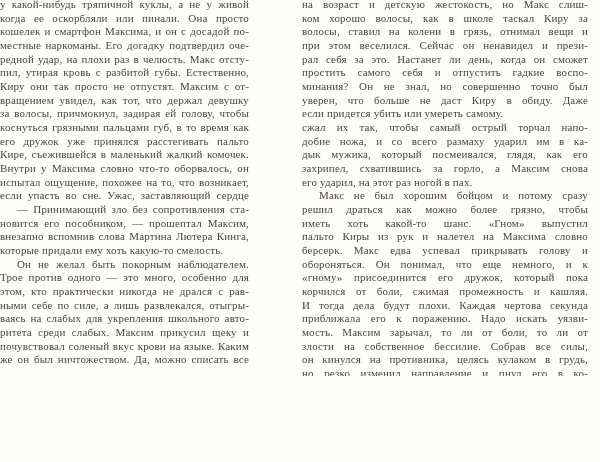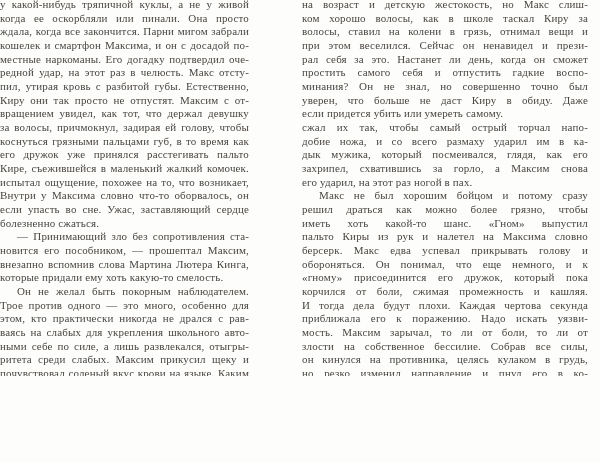--- a/index.html
+++ b/index.html
@@ -50,44 +50,42 @@
 </style>
 </head>
 <body style="--page_bg: #fdfdfc; --text: #4a4641; --page_number: #8c8c8c; --ornament: #1b1b1b;">
 
 <div class="spread">
 
   <section class="page page-left">
     <div class="page-text">
         <div class="line">у какой-нибудь тряпичной куклы, а не у живой</div>
         <div class="line">когда ее оскорбляли или пинали. Она просто</div>
-        <div class="line">ждала, когда все закончится. Парни мигом забрали</div>
         <div class="line">кошелек и смартфон Максима, и он с досадой по-</div>
         <div class="line">местные наркоманы. Его догадку подтвердил оче-</div>
-        <div class="line">редной удар, на этот раз в челюсть. Макс отсту-</div>
+        <div class="line">редной удар, на плохи раз в челюсть. Макс отсту-</div>
         <div class="line">пил, утирая кровь с разбитой губы. Естественно,</div>
         <div class="line">Киру они так просто не отпустят. Максим с от-</div>
         <div class="line">вращением увидел, как тот, что держал девушку</div>
         <div class="line">за волосы, причмокнул, задирая ей голову, чтобы</div>
         <div class="line">коснуться грязными пальцами губ, в то время как</div>
         <div class="line">его дружок уже принялся расстегивать пальто</div>
         <div class="line">Кире, съежившейся в маленький жалкий комочек.</div>
+        <div class="line">Внутри у Максима словно что-то оборвалось, он</div>
         <div class="line">испытал ощущение, похожее на то, что возникает,</div>
-        <div class="line">Внутри у Максима словно что-то оборвалось, он</div>
         <div class="line">если упасть во сне. Ужас, заставляющий сердце</div>
-        <div class="line end">болезненно сжаться.</div>
         <div class="line indent">— Принимающий зло без сопротивления ста-</div>
         <div class="line">новится его пособником, — прошептал Максим,</div>
         <div class="line">внезапно вспомнив слова Мартина Лютера Кинга,</div>
         <div class="line end">которые придали ему хоть какую-то смелость.</div>
         <div class="line indent">Он не желал быть покорным наблюдателем.</div>
         <div class="line">Трое против одного — это много, особенно для</div>
         <div class="line">этом, кто практически никогда не дрался с рав-</div>
+        <div class="line">ными себе по силе, а лишь развлекался, отыгры-</div>
         <div class="line">ваясь на слабых для укрепления школьного авто-</div>
-        <div class="line">ными себе по силе, а лишь развлекался, отыгры-</div>
         <div class="line">ритета среди слабых. Максим прикусил щеку и</div>
         <div class="line">почувствовал соленый вкус крови на языке. Каким</div>
         <div class="line">же он был ничтожеством. Да, можно списать все</div>
       </div>
     <div class="page-number">236</div>
   </section>
 
   <section class="page page-right">
     <div class="page-text">
         <div class="line">на возраст и детскую жестокость, но Макс слиш-</div>

